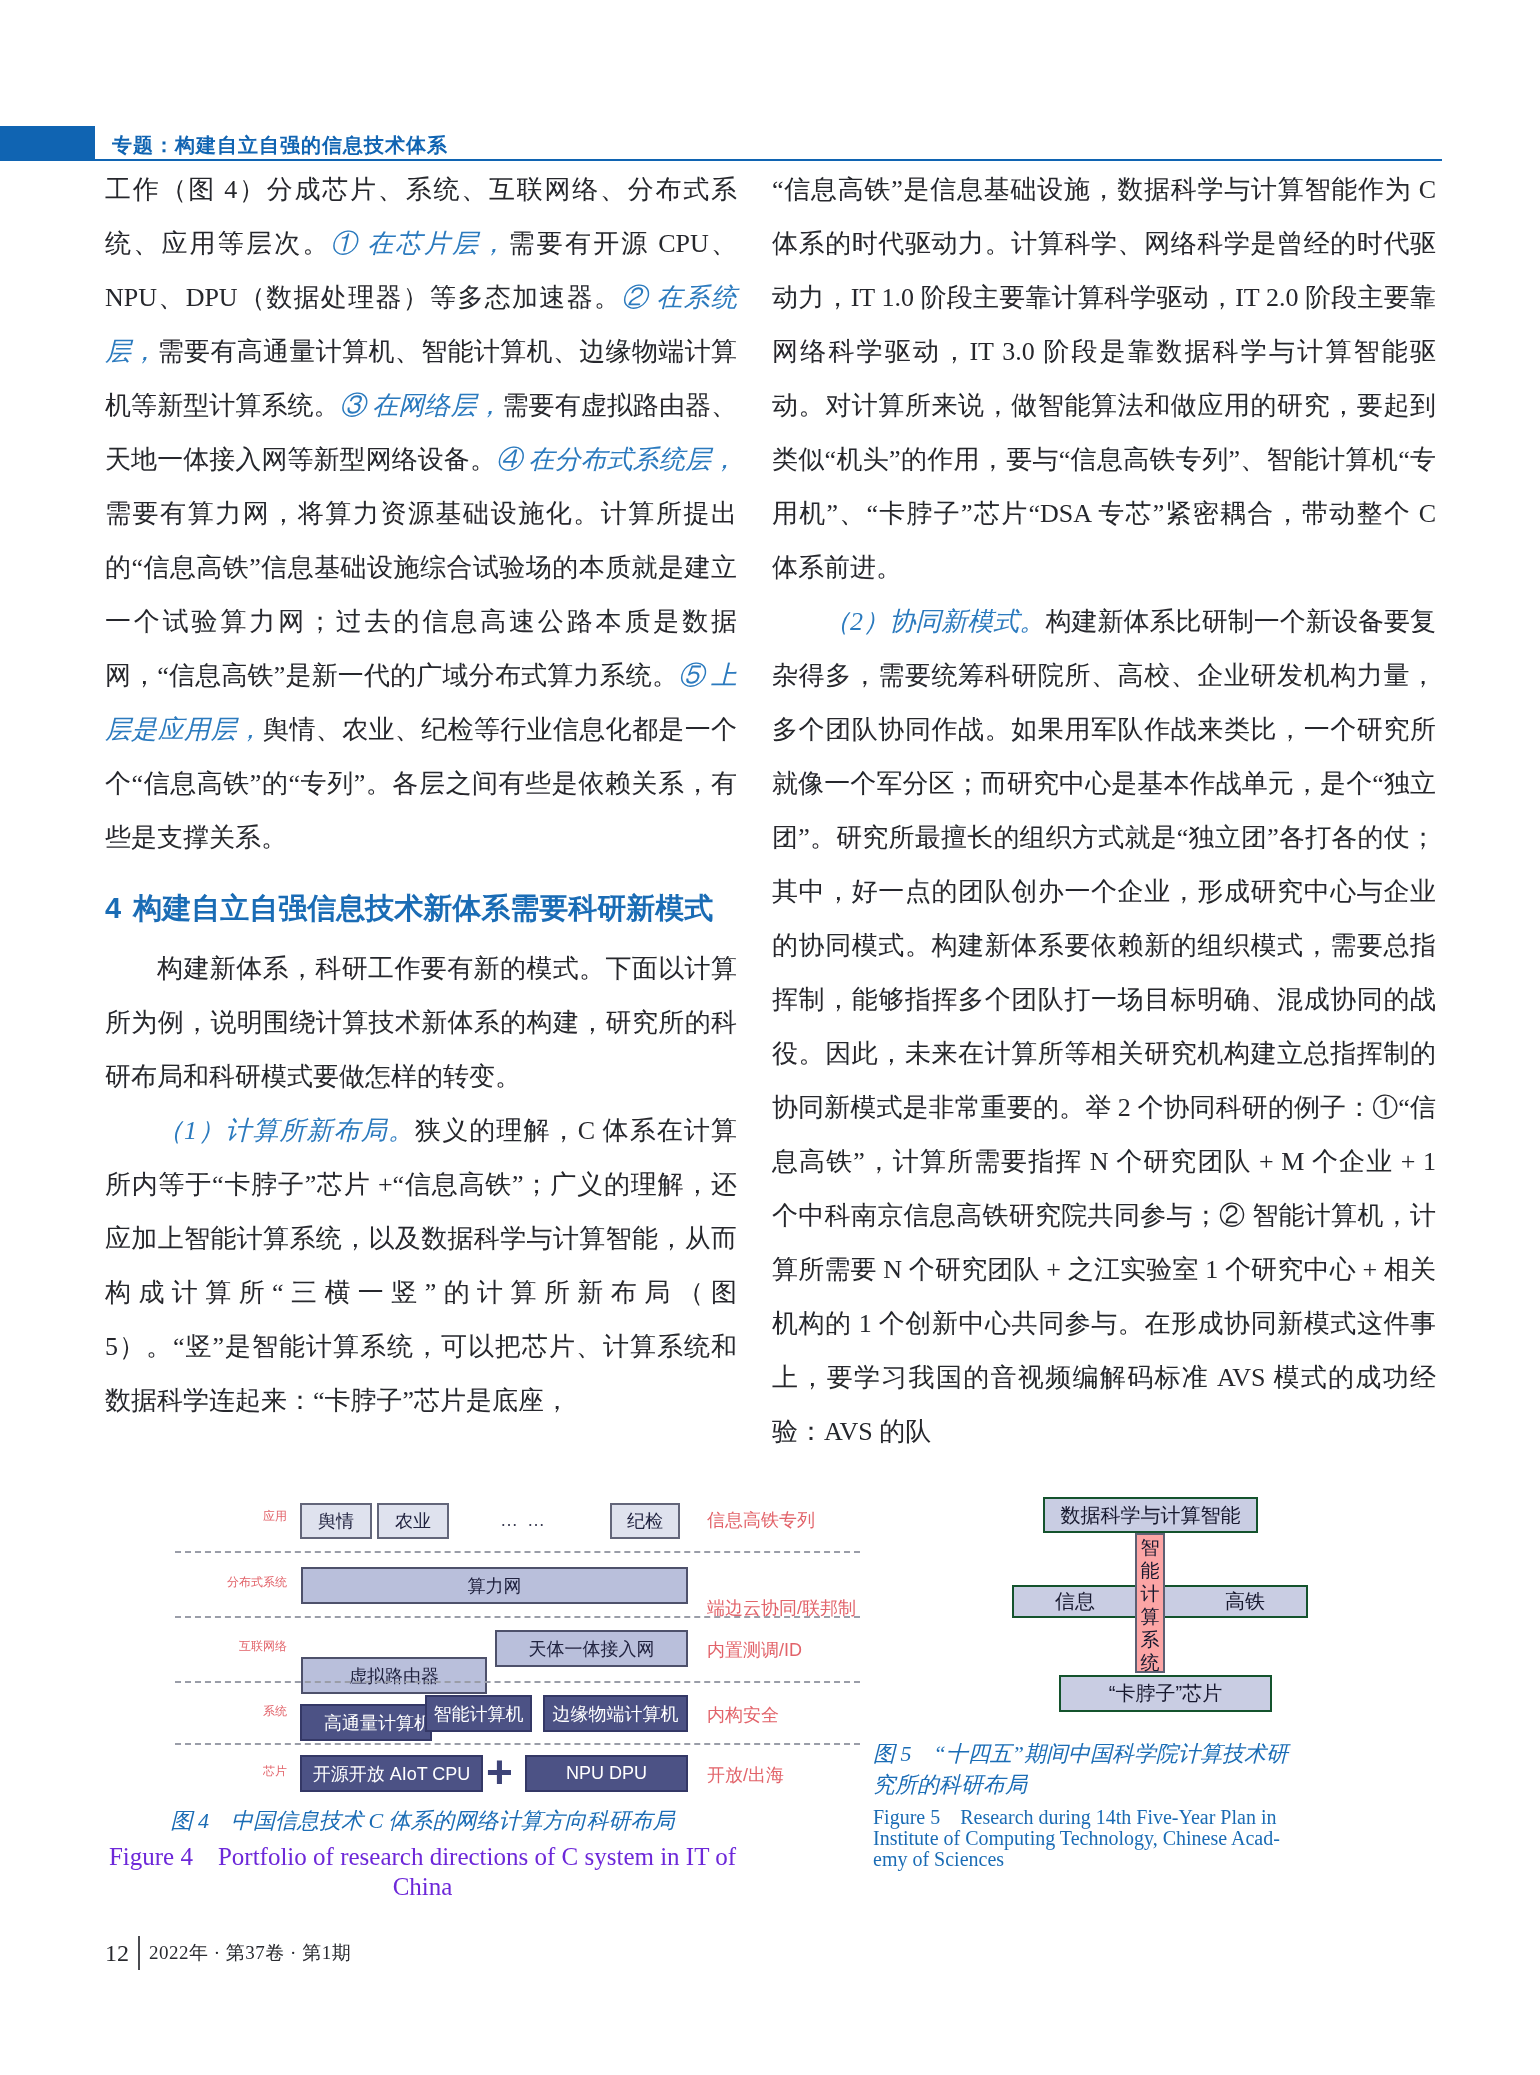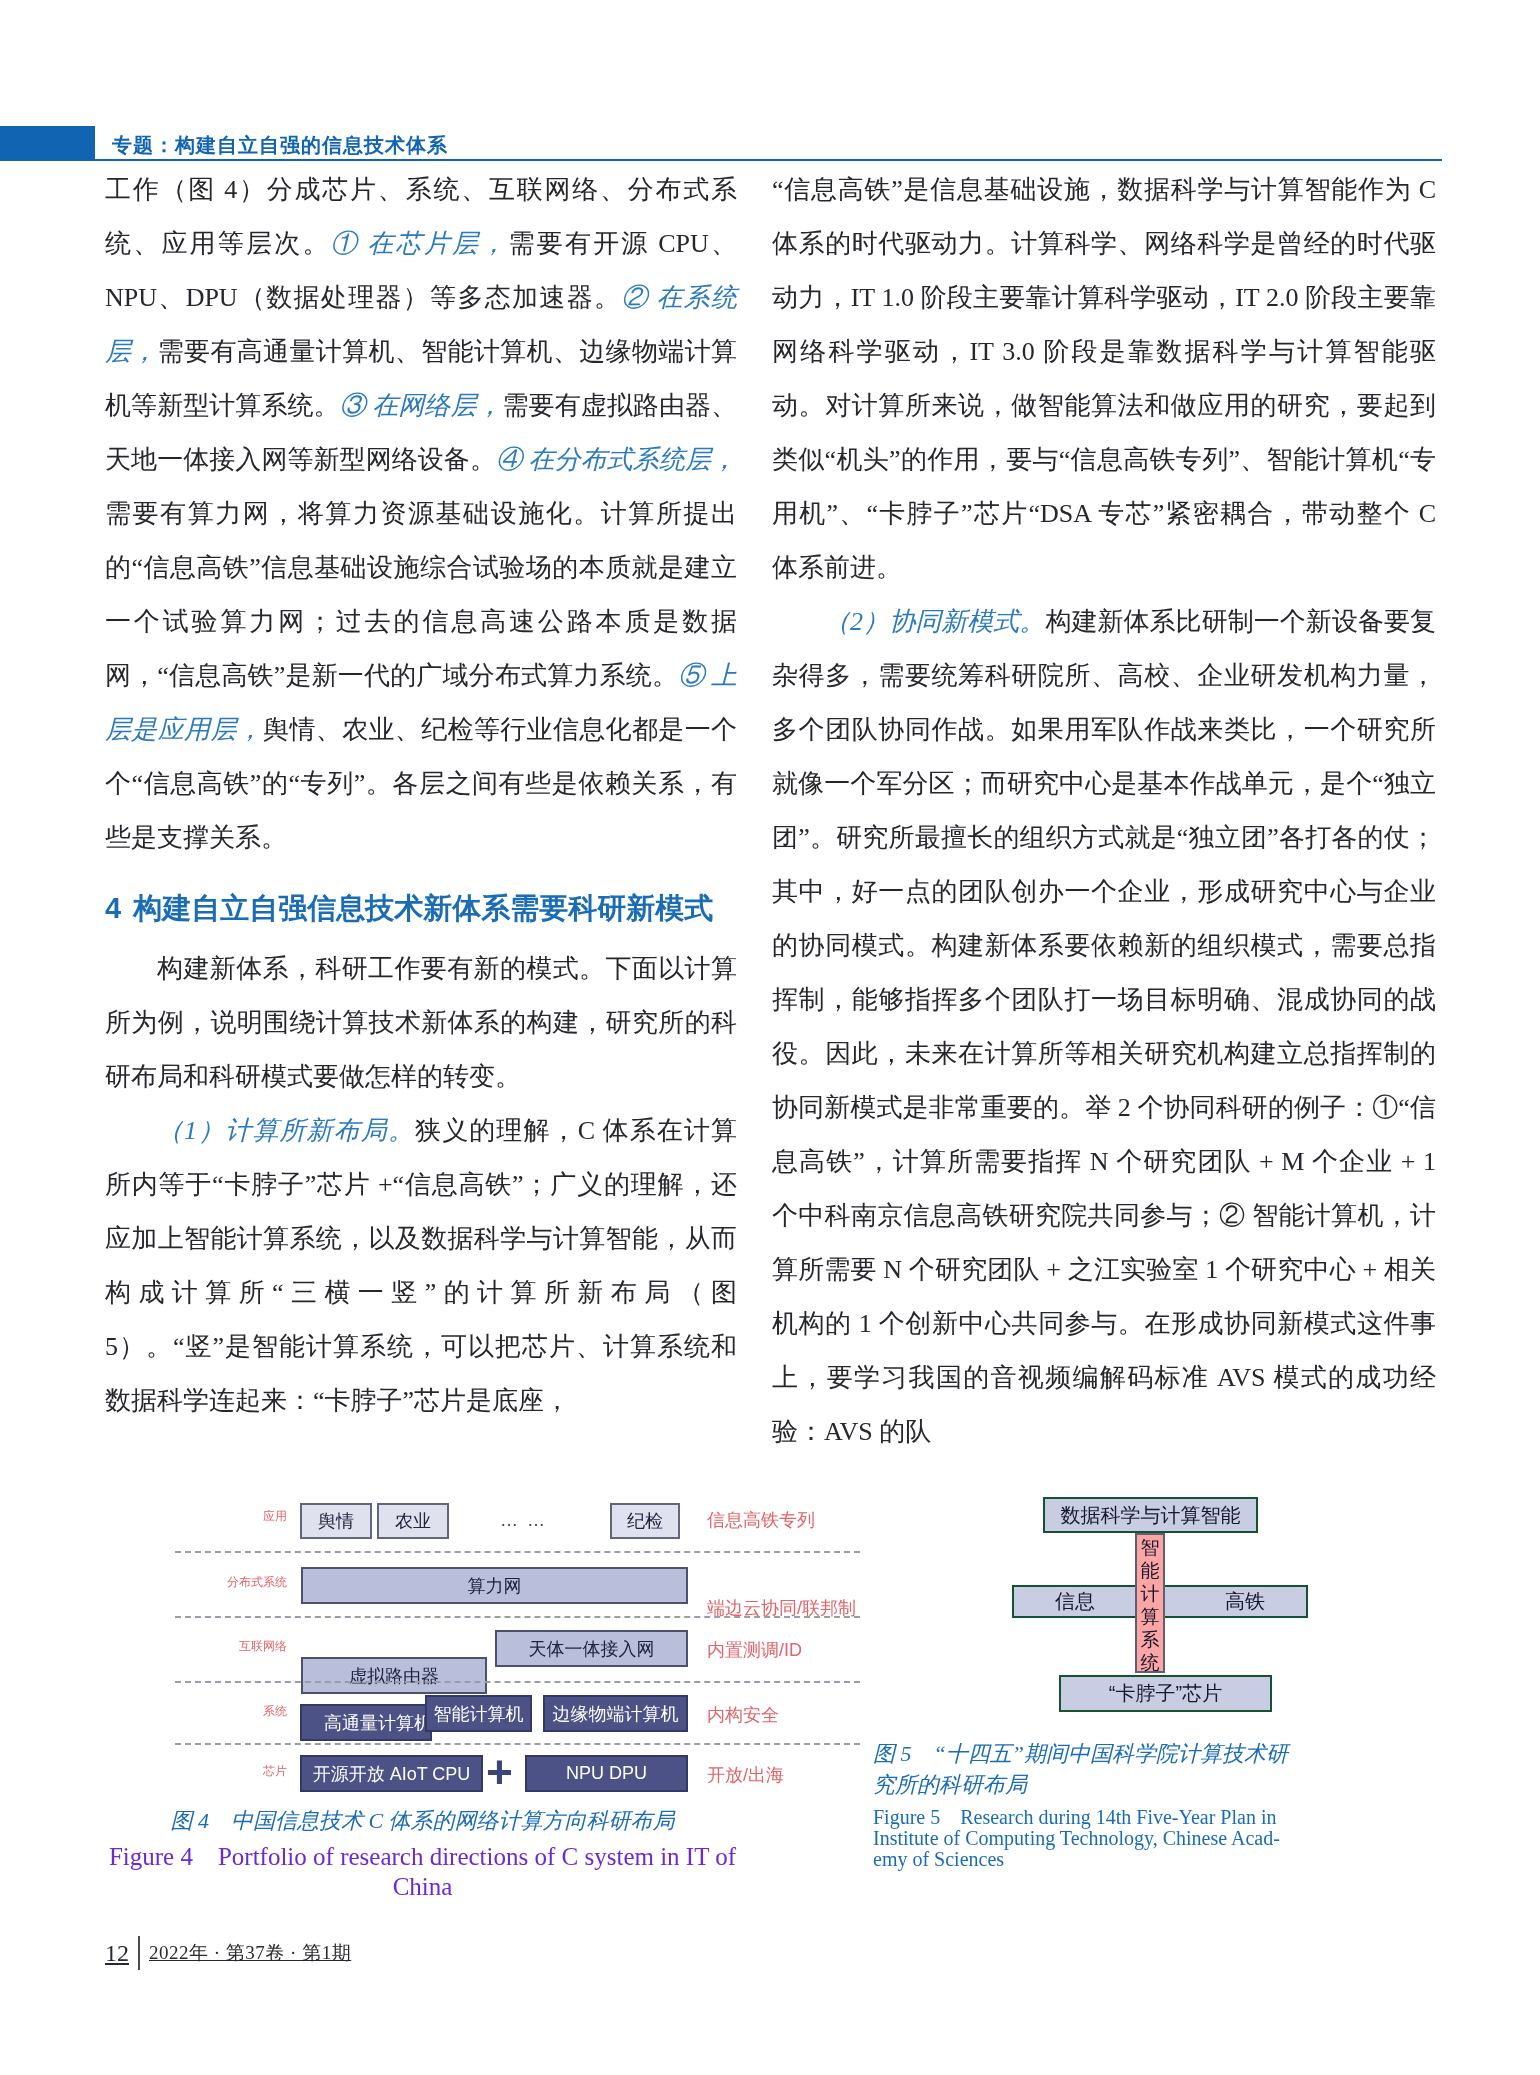--- a/index.html
+++ b/index.html
@@ -74,21 +74,21 @@
   .f4cap-en {
     position:absolute; left:105px; top:1840px; width:635px; text-align:center;
     color:#6d28d9; font-size:25px;
   }
   .f5cap { position:absolute; left:873px; top:1738px; width:570px; color:#1a6cb5; text-align:left; }
   .f5cap-cn { font-size:22px; line-height:31px; font-style:italic; }
   .f5cap-en { font-size:20px; line-height:21px; }
   .f5cap-en-first { margin-top:7px; }
 
   
-  .footer { position:absolute; left:105px; top:1936px; display:flex; align-items:center; color:#28292e;text-decoration:underline; }
+  .footer { position:absolute; left:105px; top:1936px; display:flex; align-items:center; color:#28292e; }
   .footer-page { font-size:24px; padding-right:9px; }
   .footer-sep { width:2px; height:34px; background:#4a4b50; }
   .footer-issue { font-size:19px; padding-left:9px; letter-spacing:0.5px; }
 </style>
 </head>
 <body>
 
 <div class="page">
 
   <div class="header-band"></div>

